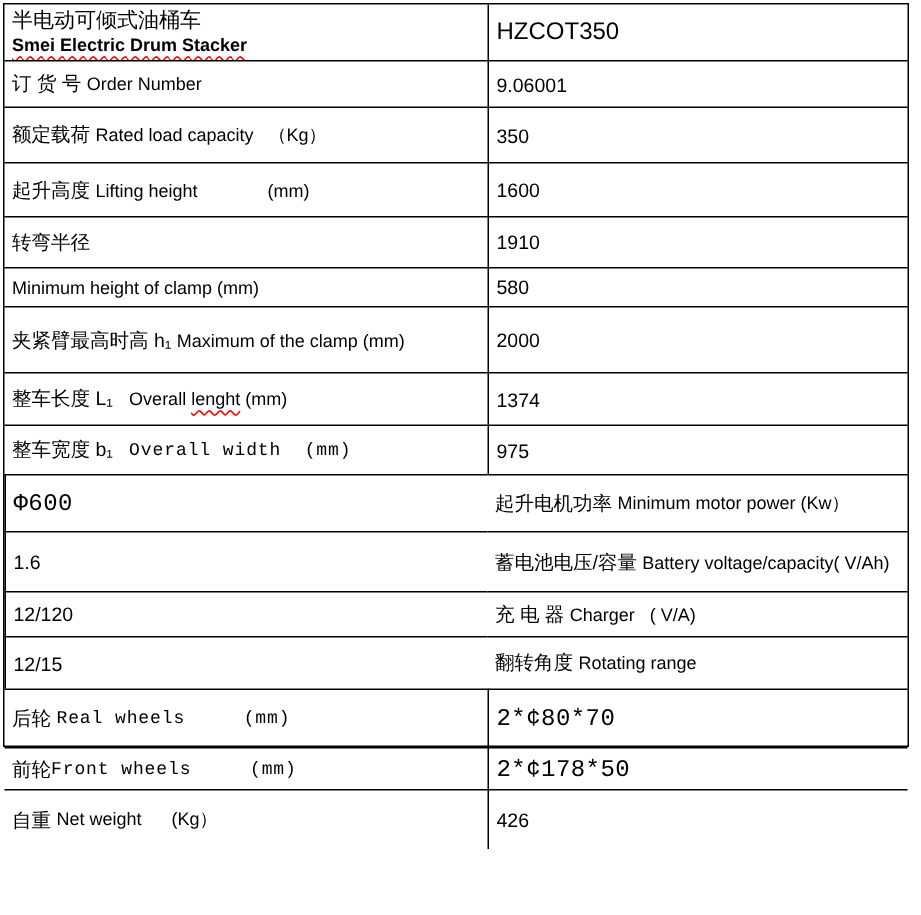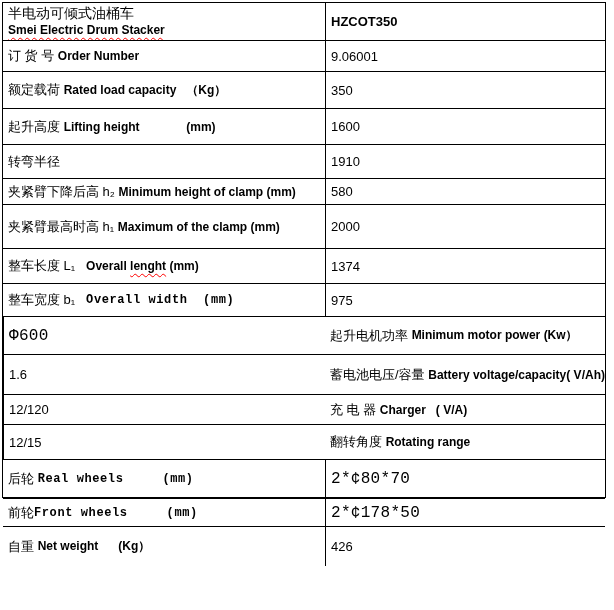--- a/index.html
+++ b/index.html
@@ -20,40 +20,40 @@
     display:flex; align-items:center;
     padding:1px 3px 1px 5px;
     border-top:1px solid #000;
     overflow:hidden; box-sizing:border-box;
   }
   .cell.hdr { border-top:none; }
   .cell.value { border-left:1px solid #000; font-size:13px; }
   .cell.value span { white-space:pre; }
   .label span { white-space:pre; }
   .zh { font-size:13px; font-family:"Liberation Sans","DejaVu Sans",sans-serif; }
-  .en { font-size:12px; font-weight:bold; }
+  .en { font-size:12px; font-weight:normal; }
   .mono .en {
     font-family:"Liberation Mono","DejaVu Sans Mono",monospace;
     font-size:12px; letter-spacing:0.6px;text-align:right;
   }
   .mono-val span {
     font-family:"Liberation Mono","DejaVu Sans Mono",monospace;
     font-size:16px; letter-spacing:0.3px;
   }
   .sq {
     text-decoration-line:underline;
     text-decoration-style:wavy;
     text-decoration-color:#ff0000;
     text-decoration-thickness:1px;
     text-underline-offset:3px;
   }
   .cell.title-cell { display:block; padding-top:2px; line-height:16px; }
   .tzh { font-size:14px; }
   .ten { font-size:12px; font-weight:bold; display:inline-block; margin-top:1px; }
-  .model { font-size:13px; font-weight:bold; }
+  .model { font-size:16px; font-weight:normal; }
 </style>
 </head>
 <body>
 
 <div class="tbl">
 
   <div class="cell label hdr title-cell">
     <div class="tzh">半电动可倾式油桶车</div>
     <div><span class="ten sq">Smei Electric Drum Stacker</span></div>
   </div>
@@ -98,21 +98,20 @@
       <span class="zh">转弯半径 </span>
       <span class="zh sq"></span>
       <span class="en sq"></span>
       <span class="en"></span>
     </div>
   <div class="cell value">
       <span>1910</span>
     </div>
 
   <div class="cell label">
-      <span class="zh">夹紧臂下降后高 h₂ </span>
       <span class="zh sq"></span>
       <span class="en">Minimum height of clamp (mm)</span>
       <span class="en sq"></span>
       <span class="en"></span>
     </div>
   <div class="cell value">
       <span>580</span>
     </div>
 
   <div class="cell label">

